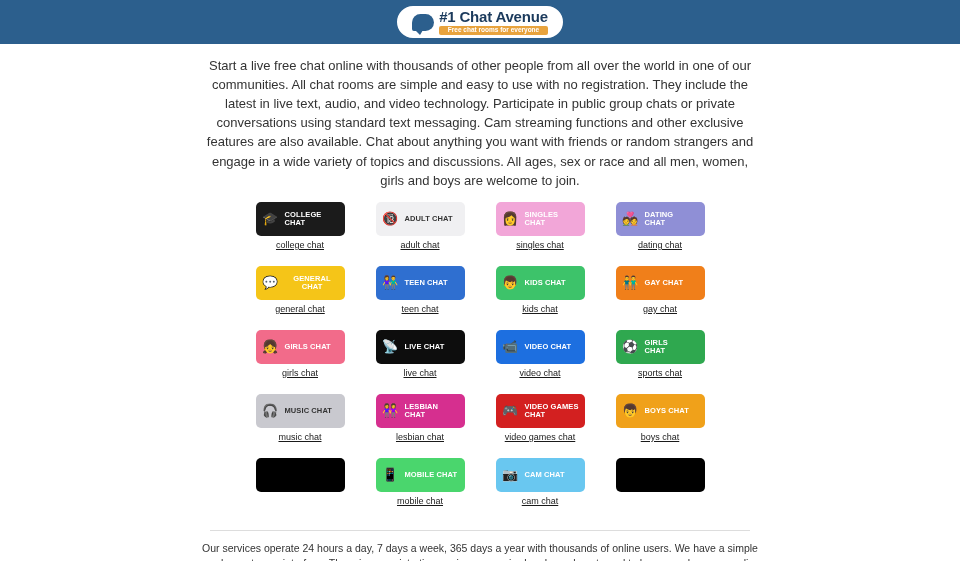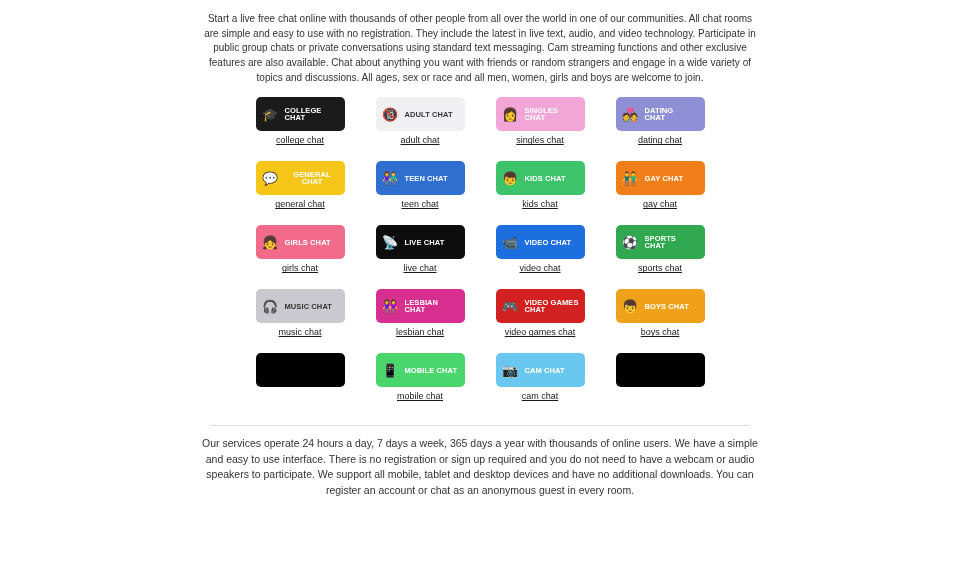--- a/index.html
+++ b/index.html
@@ -80,21 +80,21 @@
     text-align: center;
   }
   h1.page-title {
     font-size: 13.5px;
     font-weight: bold;
     color: #111111;
     margin: 0 0 8px 0;
     letter-spacing: -0.1px;
   }
   p.intro {
-    font-size: 10px;
+    font-size: 13px;
     color: #333333;
     line-height: 1.47;
     margin: 0 0 12px 0;
     text-align: center;
   }
   h2.sub-title {
     font-size: 11px;
     font-weight: bold;
     color: #111111;
     margin: 6px 0 14px 0;
@@ -173,20 +173,29 @@
     color: #333333;
     line-height: 1.47;
     margin: 0 0 12px 0;
   }
 </style>
 </head>
 <body>
 
 <div id="page">
 
+  <div class="header">
+    <div class="logo-box">
+      <div class="logo-bubble"></div>
+      <div class="logo-text">
+        <div class="logo-main">#1 Chat Avenue</div>
+        <div class="logo-sub">Free chat rooms for everyone</div>
+      </div>
+    </div>
+  </div>
 
   <div class="content">
     <p class="intro">Start a live free chat online with thousands of other people from all over the world in one of our communities. All chat rooms are simple and easy to use with no registration. They include the latest in live text, audio, and video technology. Participate in public group chats or private conversations using standard text messaging. Cam streaming functions and other exclusive features are also available. Chat about anything you want with friends or random strangers and engage in a wide variety of topics and discussions. All ages, sex or race and all men, women, girls and boys are welcome to join.</p>
 
     <div class="grid" id="room-grid">
         <div class="cell">
           <div class="tile" style="background: rgb(27, 27, 27);">
             <span class="ico">🎓</span>
             <span class="tile-label" style="color: rgb(255, 255, 255);">COLLEGE
 CHAT</span>
@@ -262,21 +271,21 @@
         <div class="cell">
           <div class="tile" style="background: rgb(29, 111, 224);">
             <span class="ico">📹</span>
             <span class="tile-label" style="color: rgb(255, 255, 255);">VIDEO CHAT</span>
           </div>
           <a class="cap">video chat</a>
         </div>
         <div class="cell">
           <div class="tile" style="background: rgb(47, 168, 79);">
             <span class="ico">⚽</span>
-            <span class="tile-label" style="color: rgb(255, 255, 255);">SPORTS
+            <span class="tile-label" style="color: rgb(255, 255, 255);">GIRLS
 CHAT</span>
           </div>
           <a class="cap">sports chat</a>
         </div>
         <div class="cell">
           <div class="tile" style="background: rgb(201, 201, 207);">
             <span class="ico">🎧</span>
             <span class="tile-label" style="color: rgb(51, 51, 51);">MUSIC CHAT</span>
           </div>
           <a class="cap">music chat</a>

